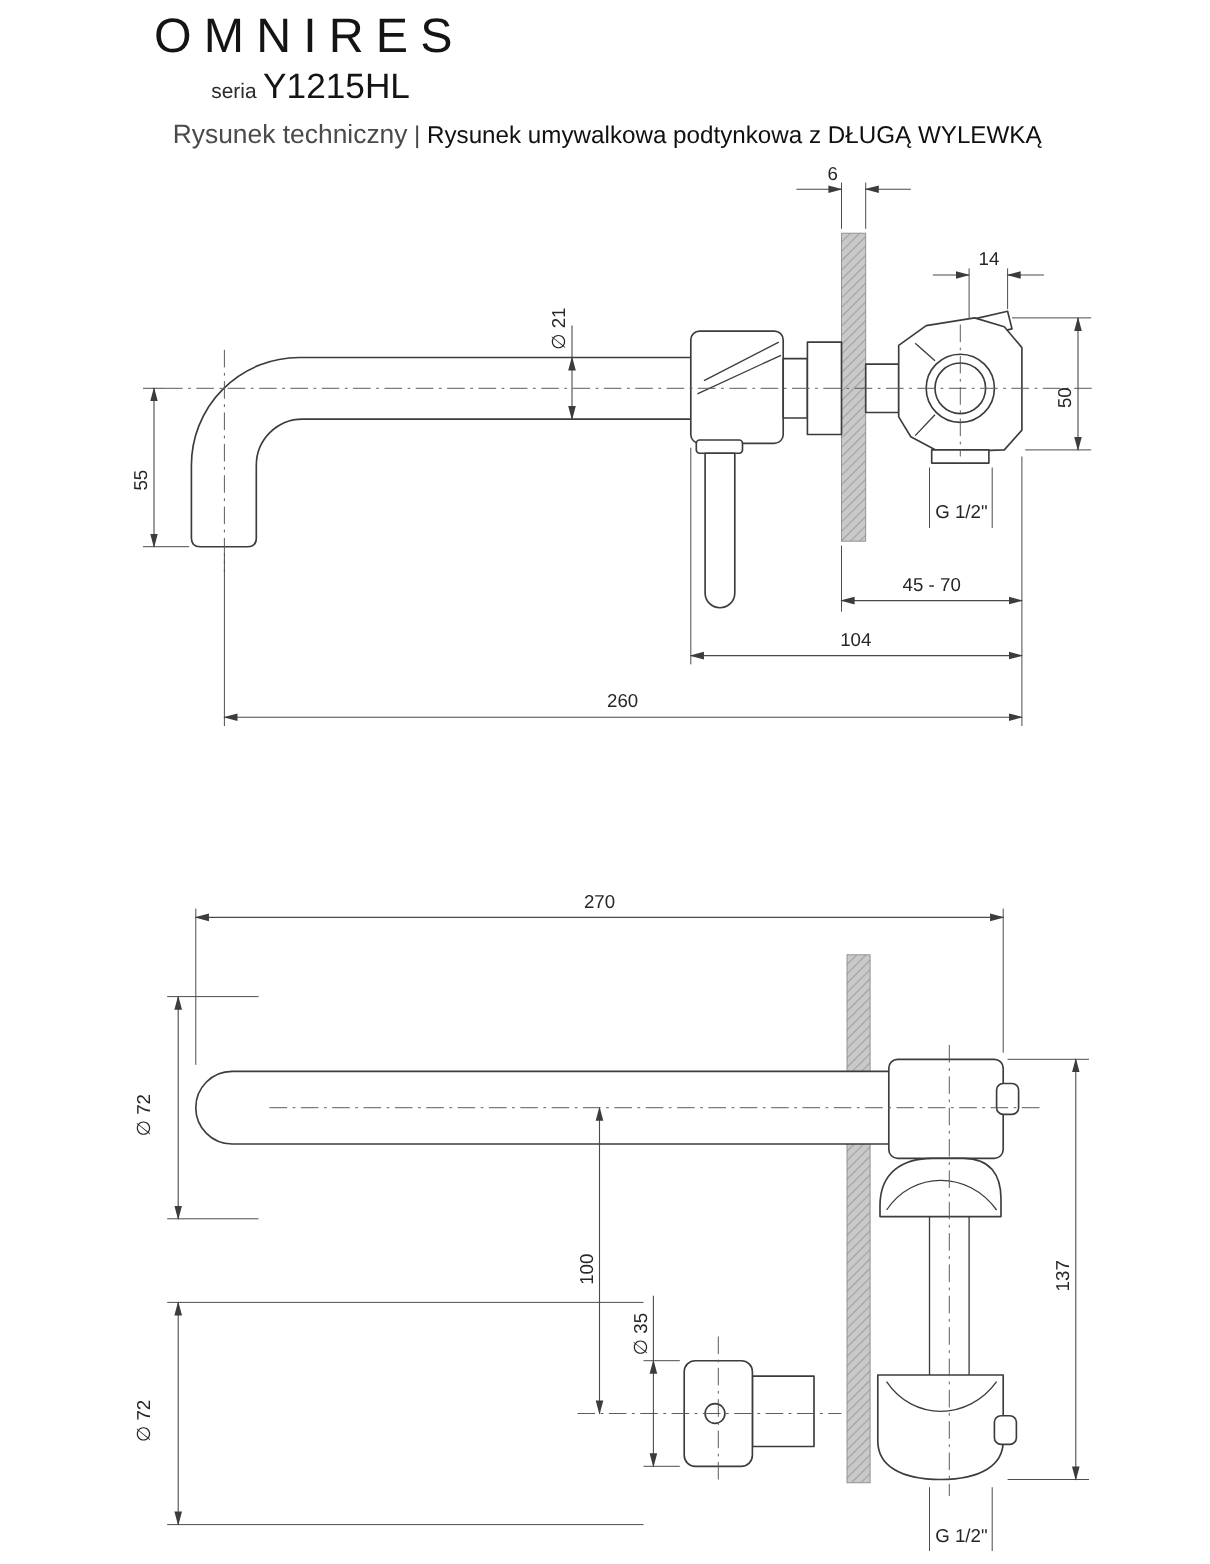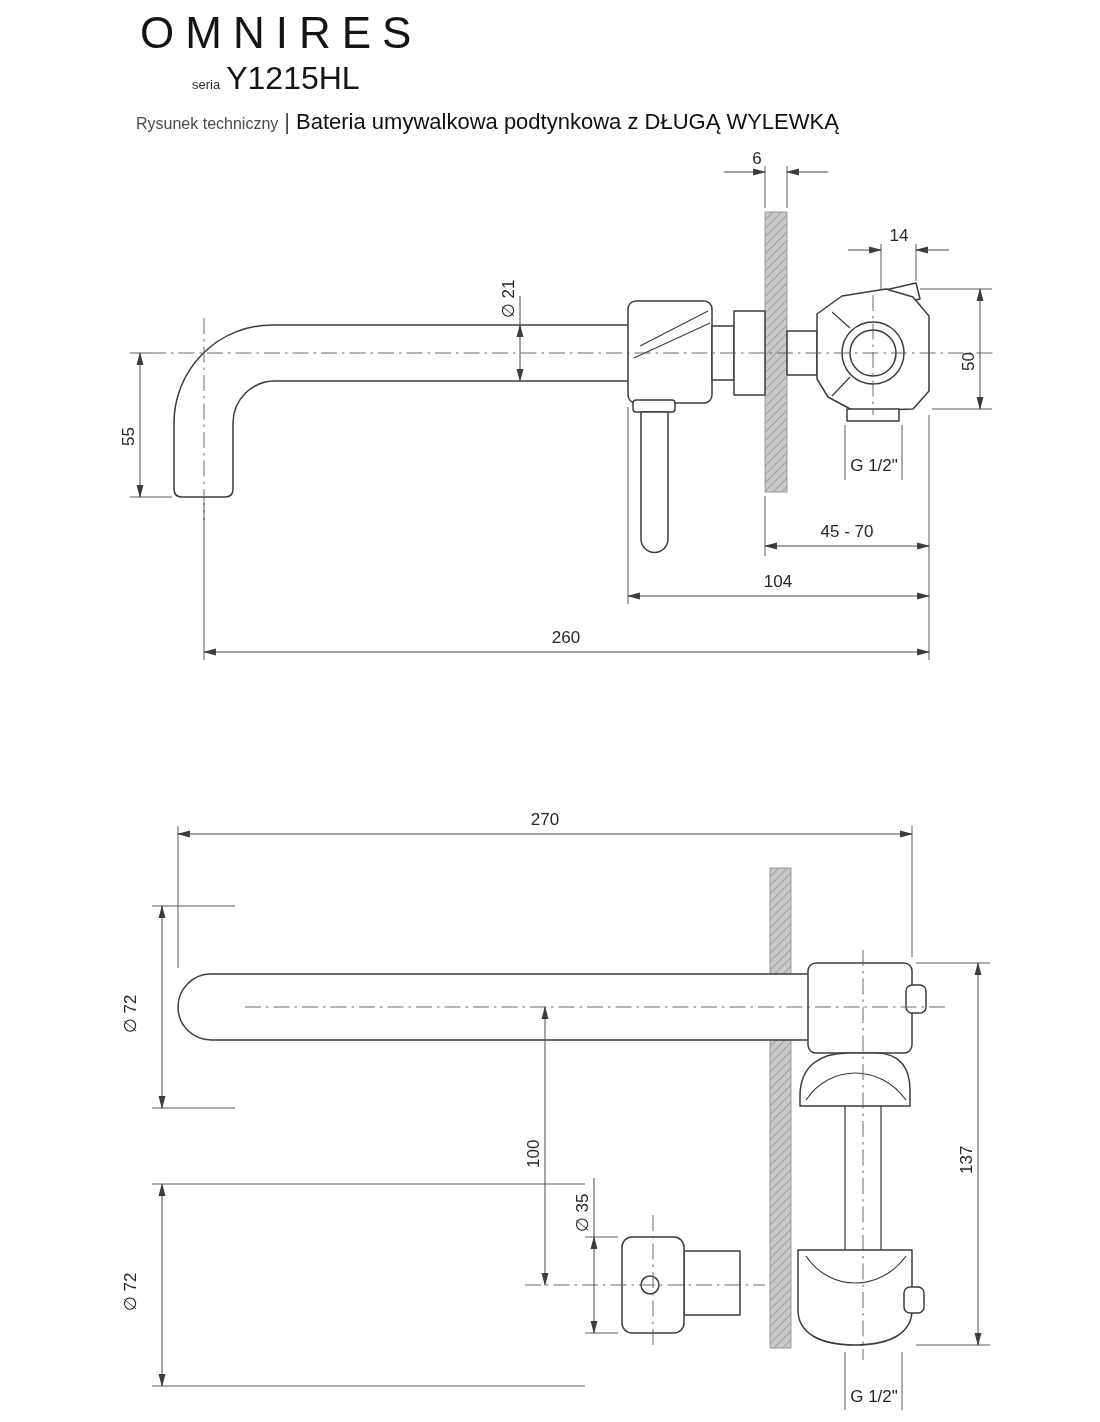--- a/index.html
+++ b/index.html
@@ -1,24 +1,24 @@
 <!DOCTYPE html>
 <html><head>
 <meta charset="utf-8">
 <style>
   html,body{margin:0;padding:0;background:#ffffff;}
   .page{position:relative;width:1100px;height:1422px;background:#fff;overflow:hidden;
         font-family:"Liberation Sans", sans-serif;color:#1f1f1f;}
   .header{position:absolute;left:140px;top:8px;}
   .brand{font-size:44px;letter-spacing:11px;font-weight:400;color:#141414;}
   .series{margin-left:52px;margin-top:2px;}
-  .series .prefix{font-size:13px;color:#2c2c2c;margin-right:6px;}
+  .series .prefix{font-size:19px;color:#2c2c2c;margin-right:6px;}
   .series .code{font-size:32px;color:#141414;}
   .subtitle{margin-left:-4px;margin-top:12px;font-size:22px;}
-  .subtitle .doctype{color:#4a4a4a;font-size:16px;}
+  .subtitle .doctype{color:#4a4a4a;font-size:24px;margin-left:21px;}
   .subtitle .sep{color:#4a4a4a;margin:0 6px;}
   .subtitle .ptitle{color:#101010;}
   svg{position:absolute;left:0;top:0;}
   .part{fill:#ffffff;stroke:#3c3c3c;stroke-width:1.5;stroke-linejoin:round;}
   .pline{fill:none;stroke:#3c3c3c;stroke-width:1.2;}
   .plate{fill:url(#hatch);stroke:#8a8a8a;stroke-width:0.8;}
   .cl{fill:none;stroke:#5a5a5a;stroke-width:0.9;stroke-dasharray:16 5 2.5 5;}
   .dim{fill:none;stroke:#4a4a4a;stroke-width:1;}
   .ext{fill:none;stroke:#4a4a4a;stroke-width:0.9;}
   .dt{font-family:"Liberation Sans", sans-serif;font-size:17px;fill:#262626;}
@@ -28,21 +28,21 @@
 <body>
 
 <div class="page">
 
   <div class="header">
     <div class="brand">OMNIRES</div>
     <div class="series">
       <span class="prefix">seria</span><span class="code">Y1215HL</span>
     </div>
     <div class="subtitle">
-      <span class="doctype">Rysunek techniczny</span><span class="sep">|</span><span class="ptitle">Bateria umywalkowa podtynkowa z DŁUGĄ WYLEWKĄ</span>
+      <span class="doctype">Rysunek techniczny</span><span class="sep">|</span><span class="ptitle">Rysunek umywalkowa podtynkowa z DŁUGĄ WYLEWKĄ</span>
     </div>
   </div>
 
   <svg width="1100" height="1422" viewBox="0 0 1100 1422">
     <defs>
       <pattern id="hatch" width="6" height="6" patternUnits="userSpaceOnUse" patternTransform="rotate(45)">
         <rect width="6" height="6" fill="#c9c9c9"></rect>
         <line x1="0" y1="0" x2="0" y2="6" stroke="#9f9f9f" stroke-width="2"></line>
       </pattern>
       <marker id="arr" viewBox="0 0 12 8" refX="11" refY="4" markerWidth="13" markerHeight="9" markerUnits="userSpaceOnUse" orient="auto-start-reverse">

